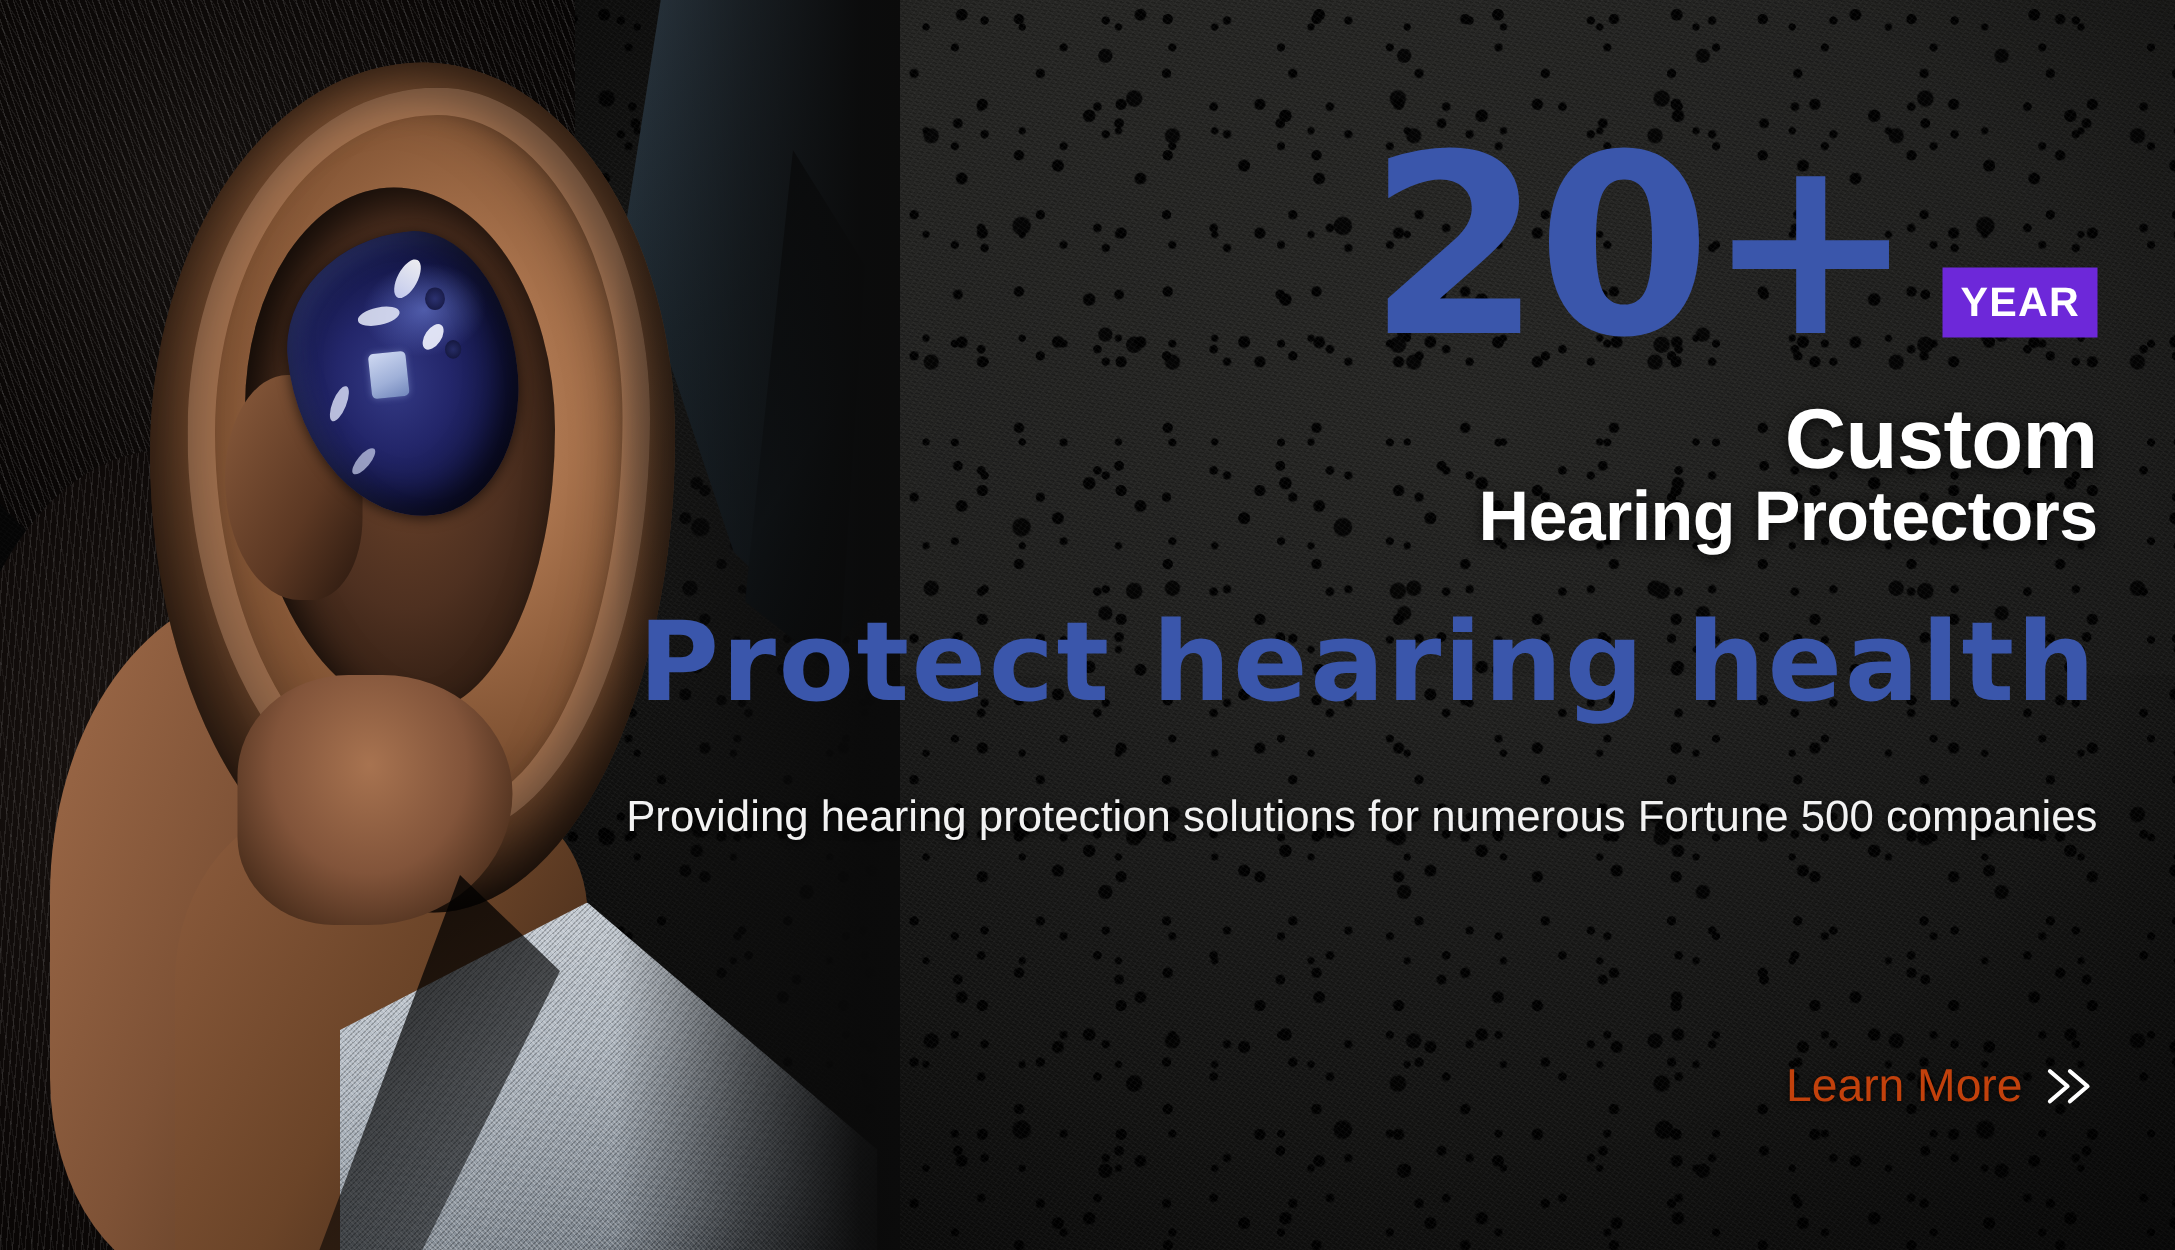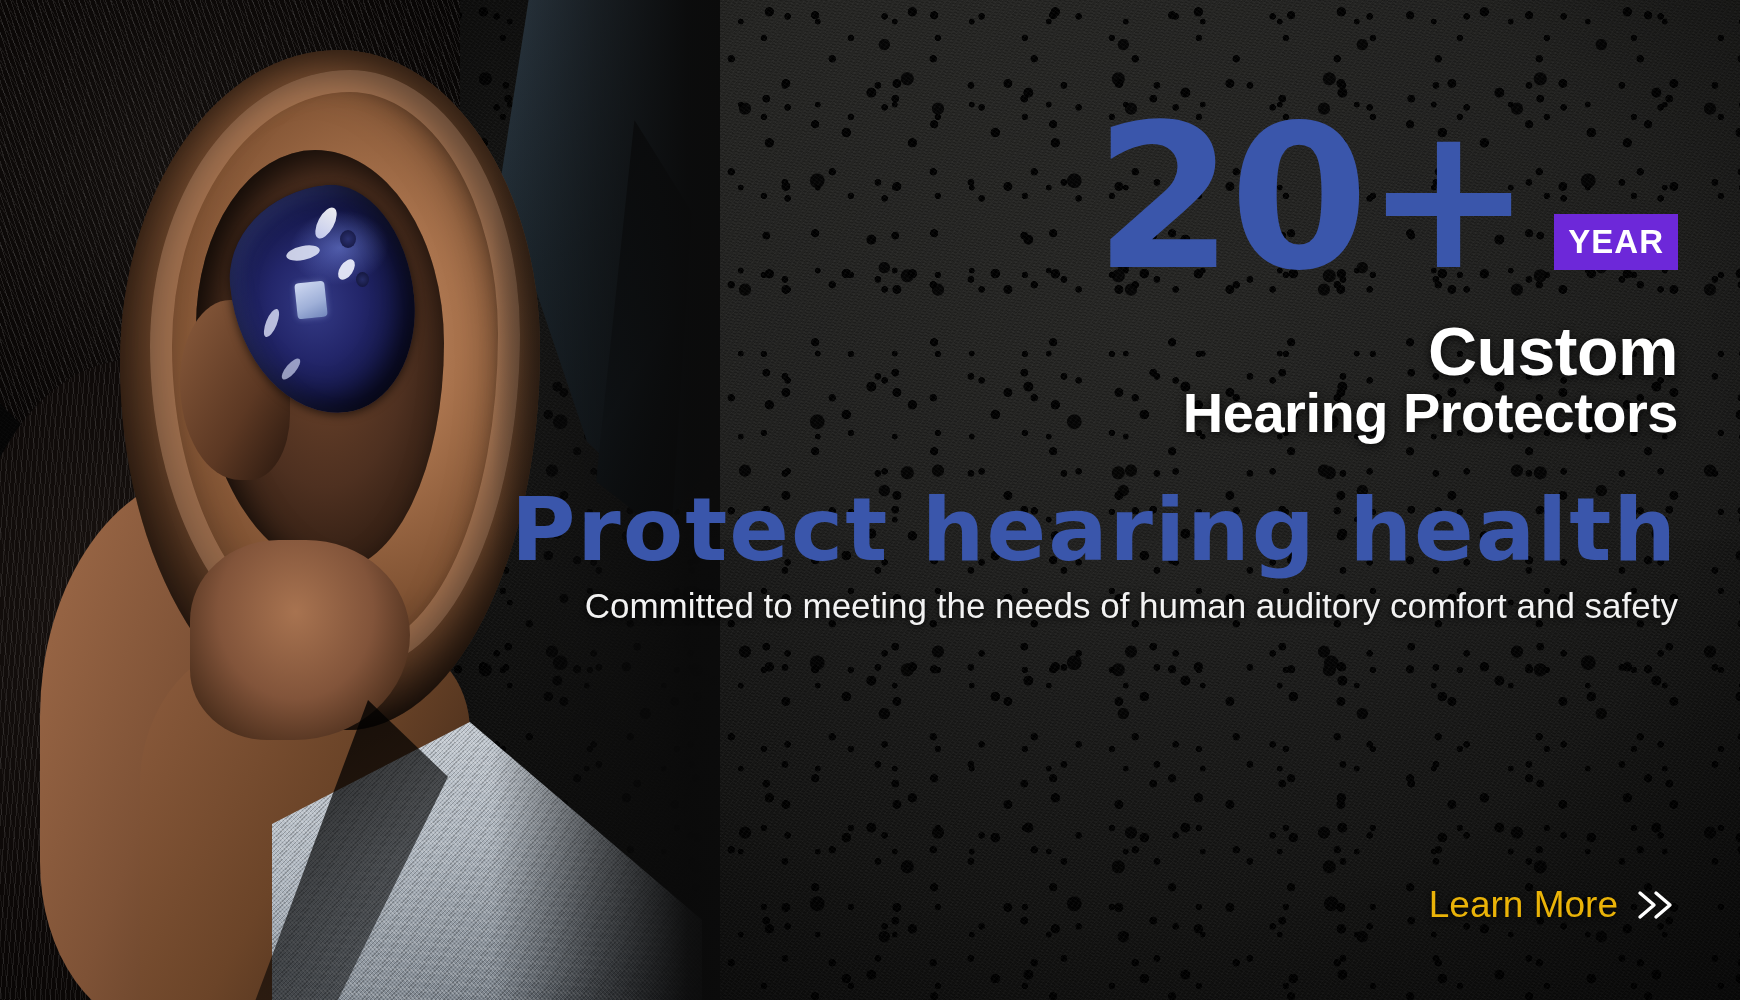--- a/index.html
+++ b/index.html
@@ -316,26 +316,25 @@
     white-space:nowrap;
     text-align:right;
     text-shadow:0 1px 6px rgba(0,0,0,.85);
   }
   .body-1{ top:586px; }
   .body-2{ top:634px; }
 
   .cta{
     position:absolute; right:62px; top:848px;
     display:flex; align-items:center; gap:16px;
-    color:#eab308;
+    color:#c2410c;
     font-size:37px; font-weight:400;
     font-family:"Liberation Sans", sans-serif;
     cursor:pointer;
     text-shadow:0 1px 6px rgba(0,0,0,.8);
-    margin-top:36px;
   }
   .cta-chevrons{ display:flex; align-items:center; }
   .cta-chevrons svg{ display:block; }
 </style>
 </head>
 <body>
 
 <div class="banner" style="--blue:#3a56ab">
 
   <div class="foam-base"></div>
@@ -383,22 +382,22 @@
       <div class="stat-number">20+</div>
       <div class="year-badge" style="background: #6d28d9;">YEAR</div>
     </div>
 
     <div class="subtitle-1">Custom</div>
 
     <div class="subtitle-2">Hearing Protectors</div>
 
     <div class="headline">Protect hearing health</div>
 
-    <div class="body-line body-1">Committed to meeting the needs of human auditory comfort and safety</div>
-
+
+    <div class="body-line body-2">Providing hearing protection solutions for numerous Fortune 500 companies</div>
 
     <div class="cta">
       <span>Learn More</span>
       <span class="cta-chevrons">
         <svg width="44" height="34" viewBox="0 0 44 34" fill="none" aria-hidden="true">
           <path d="M6 5 L20 17 L6 29" stroke="#ffffff" stroke-width="3.4" stroke-linecap="round" stroke-linejoin="round"></path>
           <path d="M22 5 L36 17 L22 29" stroke="#ffffff" stroke-width="3.4" stroke-linecap="round" stroke-linejoin="round"></path>
         </svg>
       </span>
     </div>

